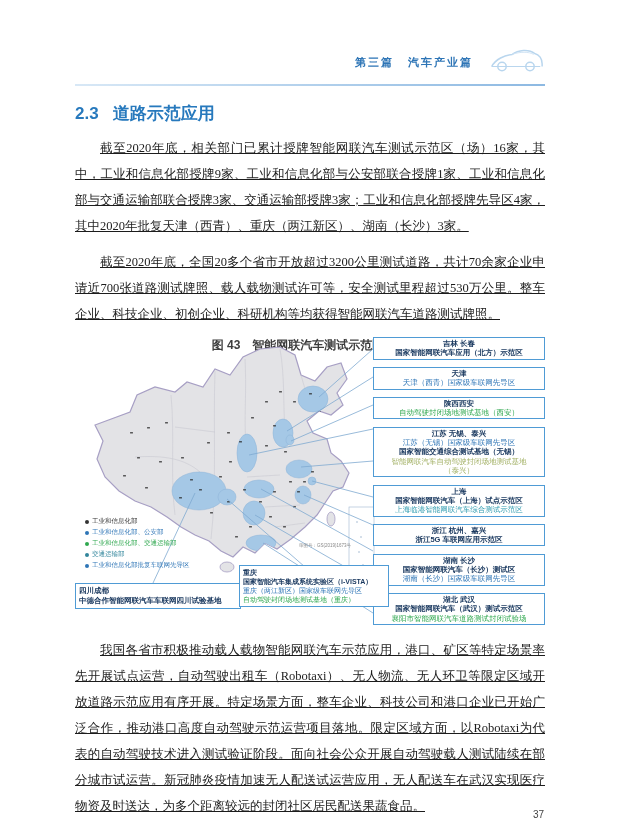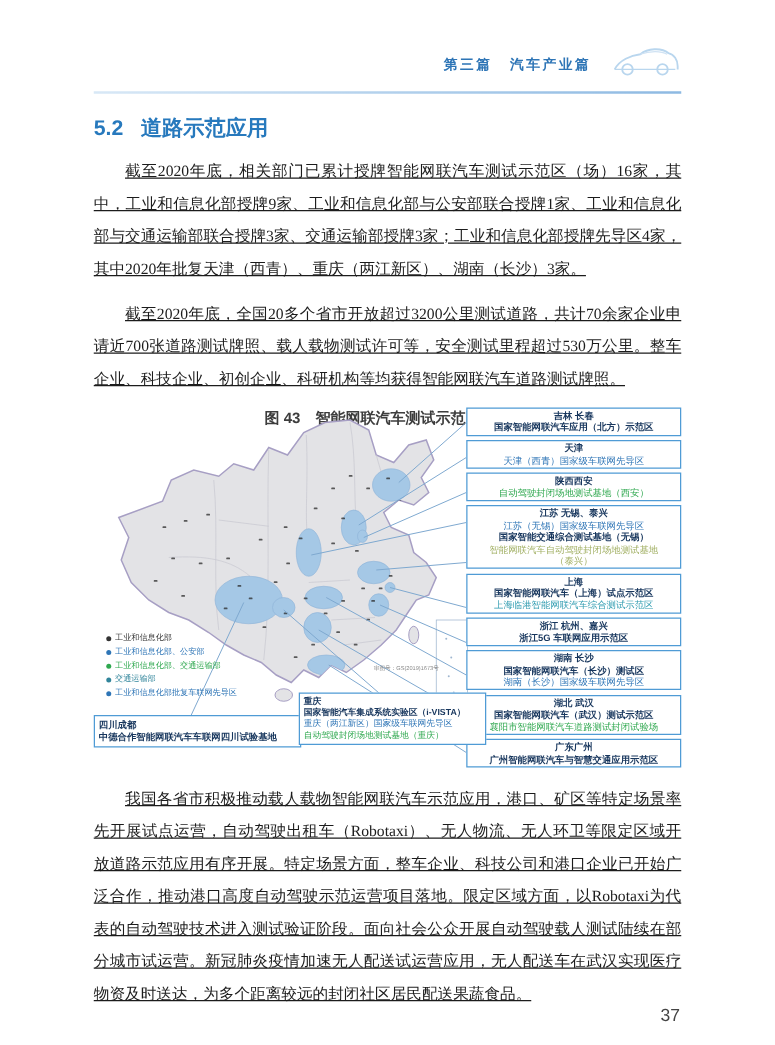--- a/index.html
+++ b/index.html
@@ -2,21 +2,21 @@
 <html><head>
 <meta charset="utf-8">
 <style>
   html,body{margin:0;padding:0;}
   body{
     width:620px;height:836px;background:#ffffff;position:relative;overflow:hidden;
     font-family:"Liberation Serif", serif;color:#1c1c1c;
   }
   .content{margin:0 75px;width:470px;}
   
-  .header{padding-top:36px;}
+  .header{padding-top:47px;}
   .header-row{display:flex;justify-content:flex-end;align-items:center;gap:14px;height:30px;}
   .header-text{font-family:"Liberation Sans",sans-serif;font-weight:bold;font-size:11px;color:#2e75b6;letter-spacing:2px;}
   .header-rule{height:2px;background:linear-gradient(to right,#d8e8f6,#8db9e2);margin-top:7px;}
   
   .section-title{margin-top:16px;font-family:"Liberation Sans",sans-serif;font-weight:bold;font-size:17px;color:#2779bd;}
   .section-title .num{margin-right:14px;}
   
   p.body{font-size:12.5px;line-height:26px;text-align:justify;text-indent:2em;margin:10px 0 0 0;text-decoration:underline;}
   
   figure{margin:8px 0 0 0;padding:0;position:relative;width:470px;height:290px;}
@@ -33,21 +33,21 @@
   .side-box{position:absolute;border:1px solid #4f9bd5;background:#fff;
     font-family:"Liberation Sans",sans-serif;line-height:1.3;padding:2px 3px;z-index:2;}
   #box-sichuan{left:0;top:246px;width:158px;font-size:7.5px;}
   #box-chongqing{left:164px;top:228px;width:142px;font-size:7px;}
   .legend{position:absolute;left:10px;top:180px;font-family:"Liberation Sans",sans-serif;font-size:6.5px;z-index:2;}
   .legend-row{display:flex;align-items:center;gap:3px;margin-bottom:2px;}
   .dot{width:4px;height:4px;border-radius:50%;flex:0 0 auto;}
   .dot-black{background:#333}.dot-blue{background:#2e75b6}.dot-green{background:#2fa84f}.dot-teal{background:#31859b}
   .lt-black{color:#333}.lt-blue{color:#2e75b6}.lt-green{color:#2fa84f}.lt-teal{color:#31859b}
   .map-note{position:absolute;left:224px;top:206px;font-family:"Liberation Sans",sans-serif;font-size:4.5px;color:#888;z-index:1;}
-  .page-number{position:absolute;right:76px;bottom:16px;font-family:"Liberation Sans",sans-serif;font-size:14px;color:#444;}
+  .page-number{position:absolute;right:76px;bottom:16px;font-family:"Liberation Sans",sans-serif;font-size:10px;color:#444;}
 </style>
 </head>
 <body>
 
 <div class="content">
 
   <div class="header">
     <div class="header-row">
       <span class="header-text">第三篇</span>
       <span class="header-text">汽车产业篇</span>
@@ -58,21 +58,21 @@
           <path d="M26 9 C34 6 44 6 49 9" fill="none" stroke="#cfe2f3" stroke-width="1"></path>
           <circle cx="15" cy="22" r="4.5" fill="none" stroke="#b9d6ee" stroke-width="1.6"></circle>
           <circle cx="45" cy="22" r="4.5" fill="none" stroke="#b9d6ee" stroke-width="1.6"></circle>
         </svg>
       </span>
     </div>
     <div class="header-rule"></div>
   </div>
 
   <div class="section-title">
-    <span class="num">5.2</span><span>道路示范应用</span>
+    <span class="num">2.3</span><span>道路示范应用</span>
   </div>
 
   <p class="body">截至2020年底，相关部门已累计授牌智能网联汽车测试示范区（场）16家，其中，工业和信息化部授牌9家、工业和信息化部与公安部联合授牌1家、工业和信息化部与交通运输部联合授牌3家、交通运输部授牌3家；工业和信息化部授牌先导区4家，其中2020年批复天津（西青）、重庆（两江新区）、湖南（长沙）3家。</p>
   <p class="body">截至2020年底，全国20多个省市开放超过3200公里测试道路，共计70余家企业申请近700张道路测试牌照、载人载物测试许可等，安全测试里程超过530万公里。整车企业、科技企业、初创企业、科研机构等均获得智能网联汽车道路测试牌照。</p>
 
   <figure>
     <svg class="mapsvg" width="470" height="290" viewBox="0 0 470 290">
       <defs>
         <clipPath id="cnclip">
           <path d="M55 75 L62 58 L80 50 L100 55 L112 45 L128 50 L140 32 L155 38 L168 20 L185 12 L205 10 L220 18 L226 38 L240 44 L252 30 L266 26 L272 42 L262 56 L268 68 L256 78 L244 74 L232 84 L238 96 L252 102 L256 116 L266 124 L274 136 L268 150 L258 154 L250 166 L242 178 L230 190 L216 202 L202 212 L190 206 L180 216 L168 210 L158 220 L146 214 L134 204 L120 198 L106 190 L92 180 L76 170 L60 164 L44 154 L30 140 L22 122 L28 104 L20 88 Z"></path>
@@ -215,24 +215,20 @@
         <div class="callout">
           <div class="cl l-title">湖南 长沙</div>
           <div class="cl l-title">国家智能网联汽车（长沙）测试区</div>
           <div class="cl l-blue">湖南（长沙）国家级车联网先导区</div>
         </div>
         <div class="callout">
           <div class="cl l-title">湖北 武汉</div>
           <div class="cl l-title">国家智能网联汽车（武汉）测试示范区</div>
           <div class="cl l-green">襄阳市智能网联汽车道路测试封闭试验场</div>
         </div>
-        <div class="callout">
-          <div class="cl l-title">广东广州</div>
-          <div class="cl l-title">广州智能网联汽车与智慧交通应用示范区</div>
-        </div>
       </div>
     <div class="legend" id="legend">
         <div class="legend-row">
           <span class="dot dot-black"></span>
           <span class="legend-label lt-black">工业和信息化部</span>
         </div>
         <div class="legend-row">
           <span class="dot dot-blue"></span>
           <span class="legend-label lt-blue">工业和信息化部、公安部</span>
         </div>

